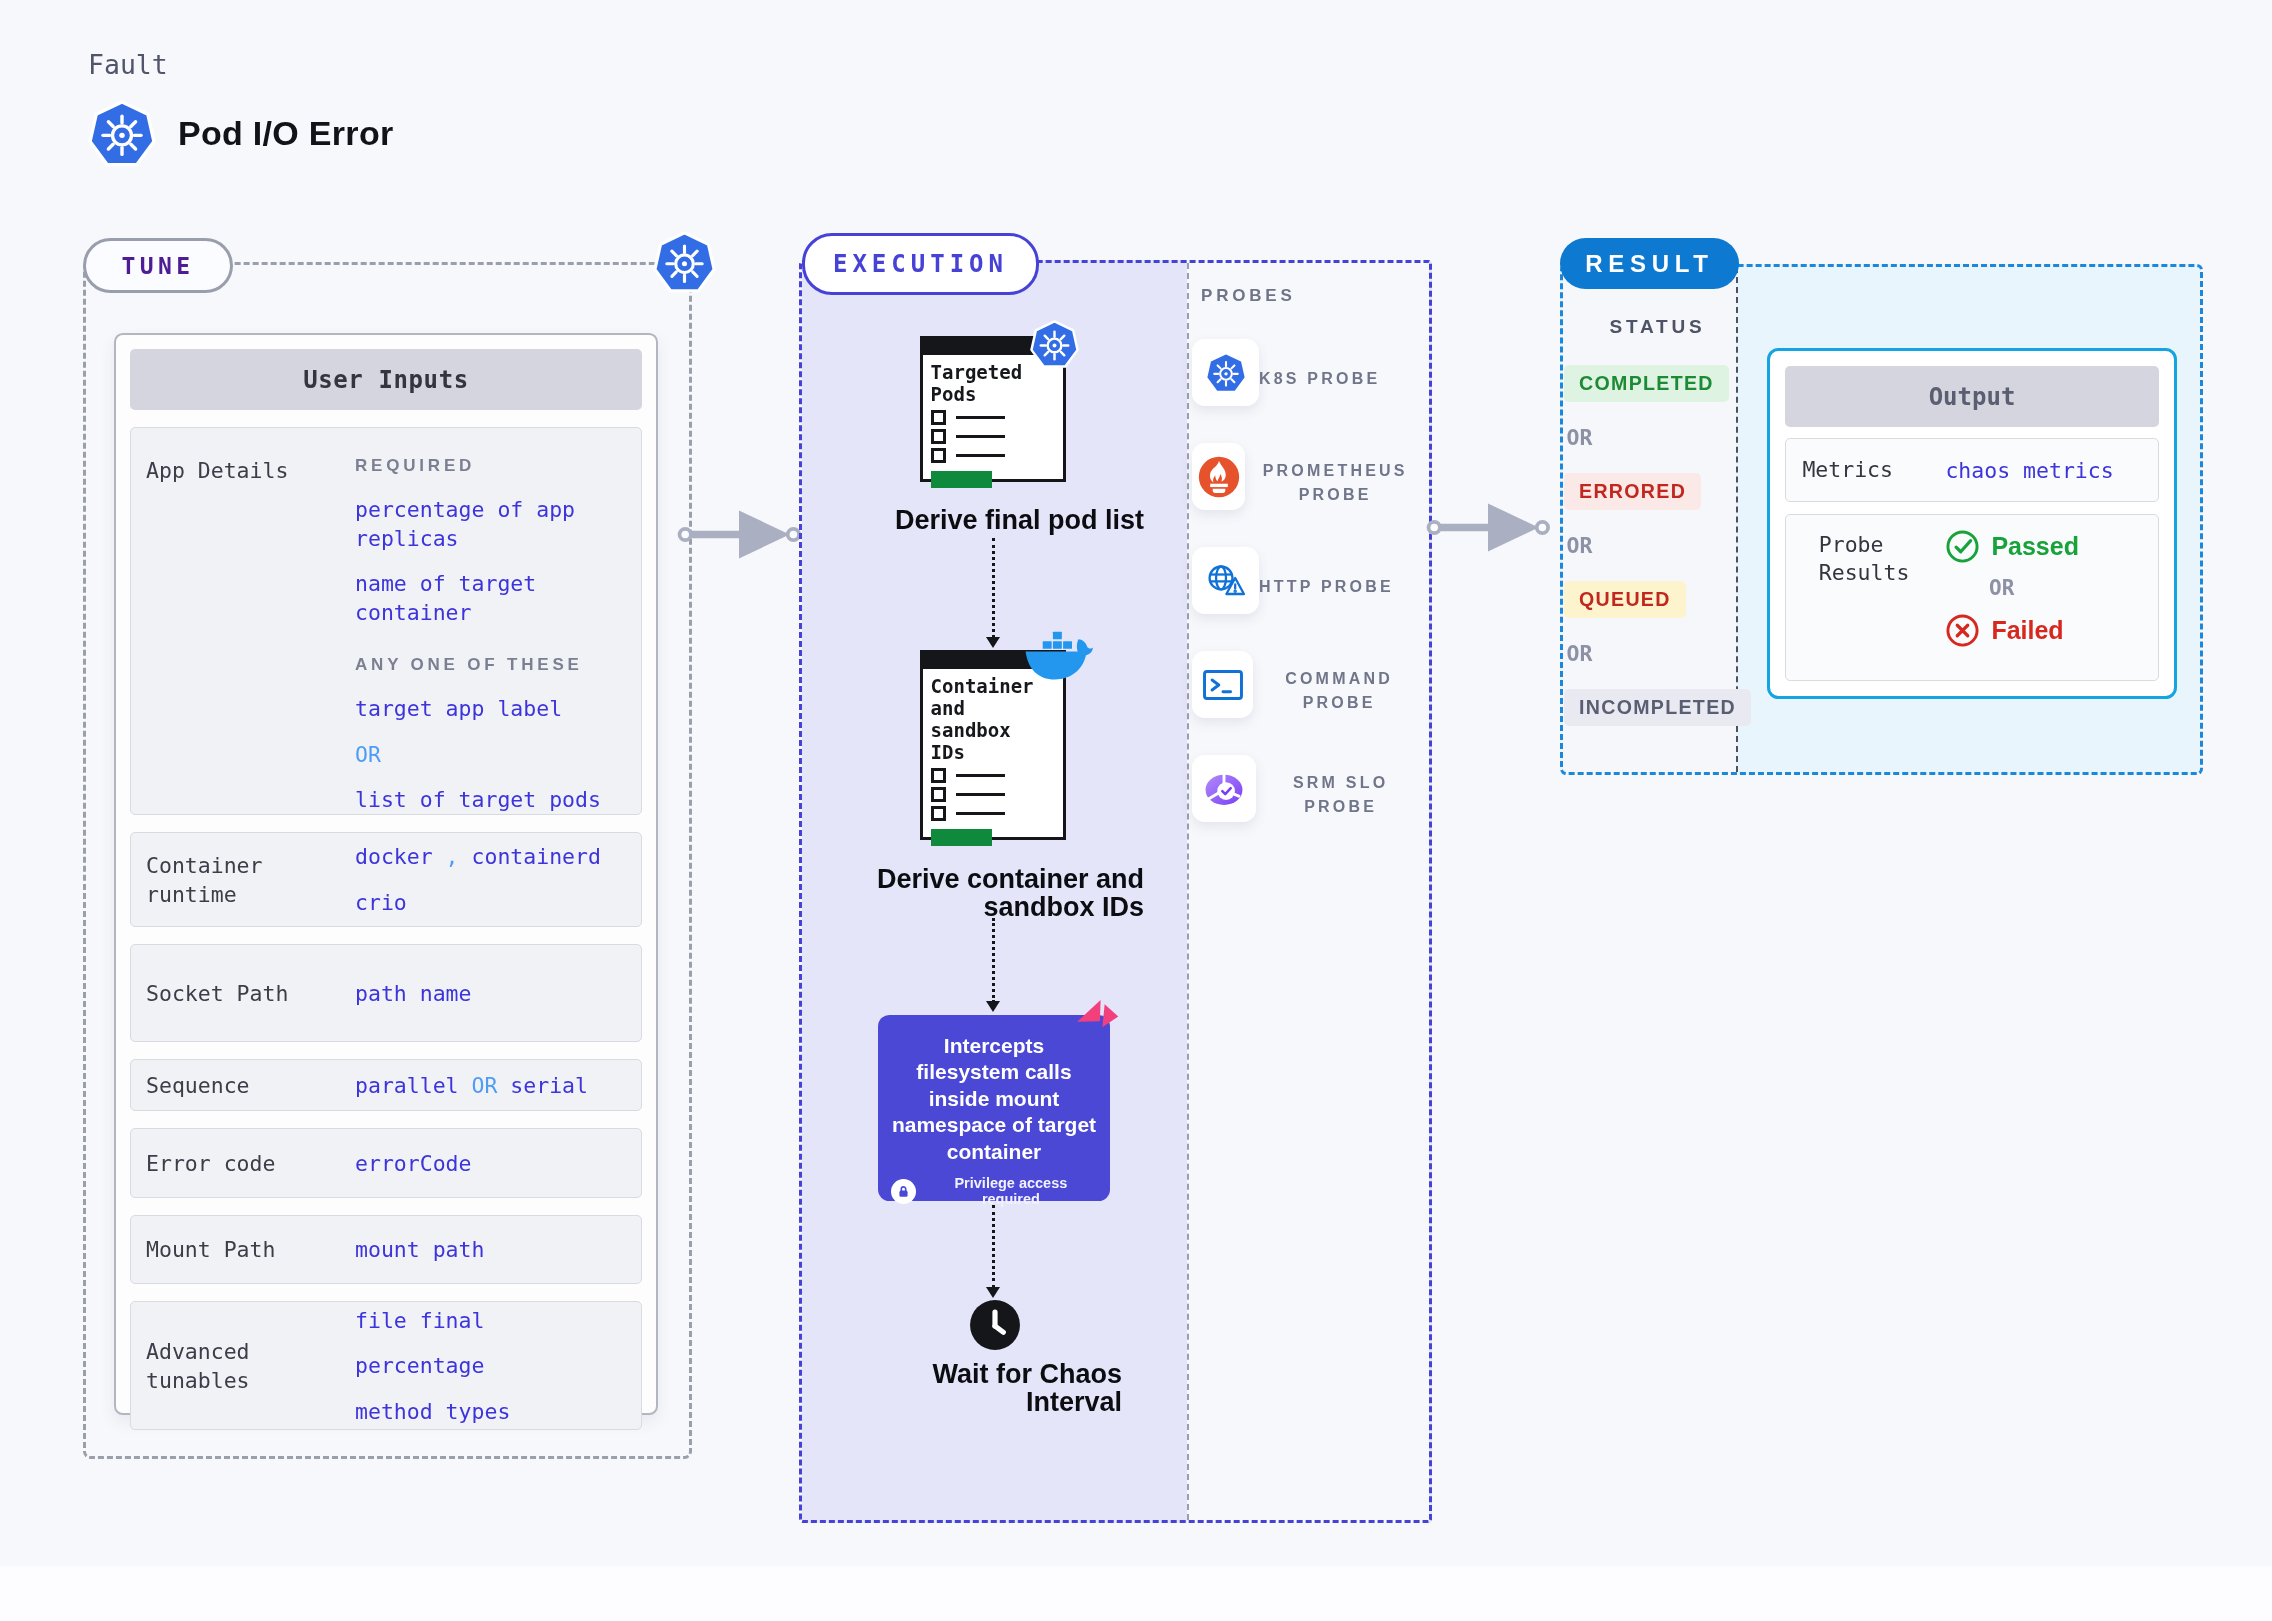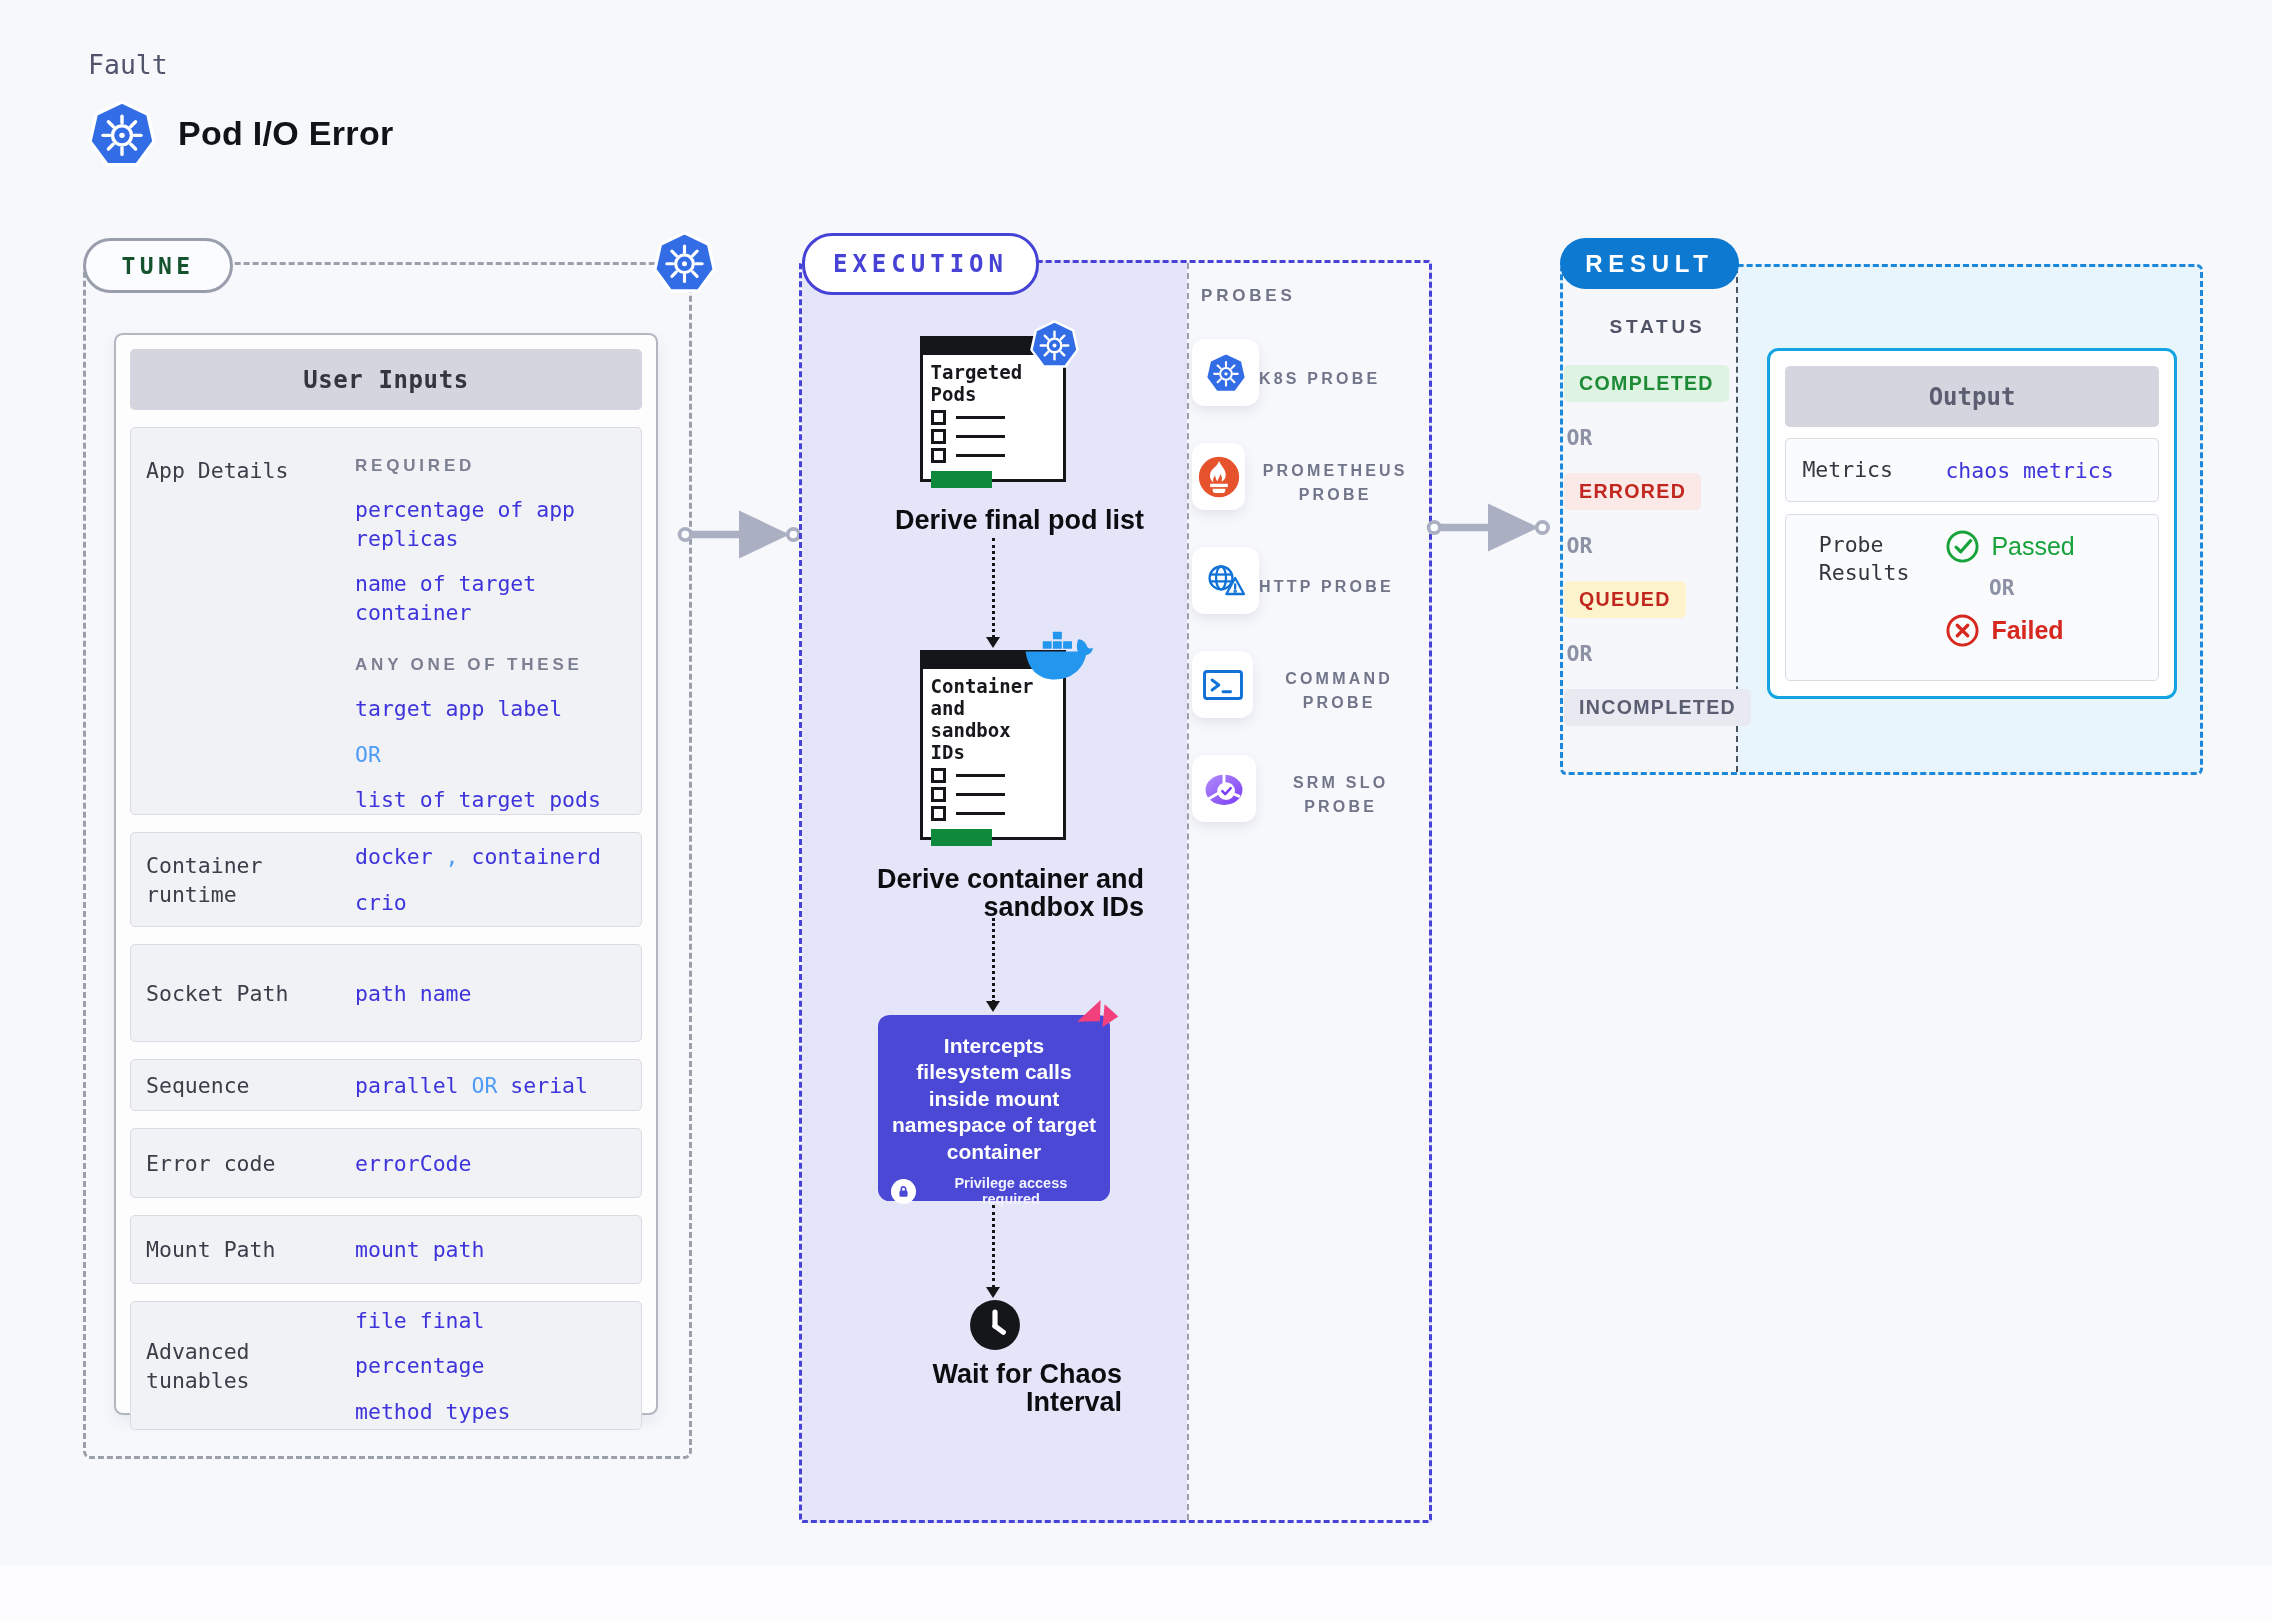--- a/index.html
+++ b/index.html
@@ -9,21 +9,21 @@
   .abs{position:absolute;}
 
   
   .eyebrow{left:88px;top:49px;font-family:"DejaVu Sans Mono",monospace;font-size:26.5px;color:#51556b;}
   .logo-title{left:88px;top:100px;width:68px;height:68px;}
   .page-title{left:178px;top:114px;font-size:34px;font-weight:bold;color:#121318;letter-spacing:0.3px;}
 
   
   .pill{display:flex;align-items:center;justify-content:center;border-radius:30px;}
   .pill-tune{left:83px;top:238px;width:144px;height:49px;background:#fbfcff;border:3.2px solid #989eab;
-    font-family:"DejaVu Sans Mono",monospace;font-weight:bold;font-size:23px;color:#14532d;letter-spacing:4.4px;z-index:5;}
+    font-family:"DejaVu Sans Mono",monospace;font-weight:bold;font-size:23px;color:#4c1d95;letter-spacing:4.4px;z-index:5;}
   .pill-exec{left:802px;top:233px;width:231px;height:56px;background:#ffffff;border:3.8px solid #4642d6;
     font-family:"DejaVu Sans Mono",monospace;font-weight:bold;font-size:24px;color:#4642d6;letter-spacing:5px;z-index:5;}
   .pill-result{left:1560px;top:238px;width:179px;height:51px;background:#0d79d1;
     font-weight:bold;font-size:24px;color:#ffffff;letter-spacing:5.7px;z-index:5;}
 
   
   .tune-box{left:83px;top:262px;width:603px;height:1191px;border:3.2px dashed #9aa0ab;border-radius:7.6px;}
   .tune-k8s{left:653px;top:231px;width:63px;height:63px;z-index:6;}
   .ui-card{left:114px;top:333px;width:544px;height:1082px;background:#fdfdfe;border:2.5px solid #b2b6c0;border-radius:8.8px;
     box-shadow:0 6.3px 15px rgba(60,70,110,.08);box-sizing:border-box;padding:14px;}
@@ -96,21 +96,21 @@
     font-family:"DejaVu Sans Mono",monospace;font-size:24px;font-weight:bold;color:#5a5e70;}
   .orow{border:1.9px solid #d9dbe2;border-radius:5px;background:#fafbfd;margin-top:11.4px;box-sizing:border-box;}
   .orow-metrics{height:64px;display:flex;align-items:center;}
   .olabel{font-family:"DejaVu Sans Mono",monospace;font-size:21.5px;color:#33363f;padding-left:16.4px;width:143px;flex:none;line-height:28px;}
   .ovalue{font-family:"DejaVu Sans Mono",monospace;font-size:21.5px;color:#3d34db;}
   .orow-pr{height:167px;position:relative;}
   .pr-label{position:absolute;left:16.4px;top:16.4px;width:114px;}
   .pr-vals{position:absolute;left:159px;top:14px;}
   .pr-line{display:flex;align-items:center;gap:11.4px;}
   .pr-line svg{width:35px;height:35px;flex:none;}
-  .passed-text{font-size:25px;font-weight:normal;color:#17a23a;}
+  .passed-text{font-size:25px;font-weight:bold;color:#17a23a;}
   .failed-text{font-size:25px;font-weight:bold;color:#d7281f;}
   .pr-or{font-family:"DejaVu Sans Mono",monospace;font-size:21px;font-weight:bold;color:#8d91a5;margin:12.6px 0 12.6px 44px;}
 </style>
 </head>
 <body>
 
 <div class="stage">
 
   <div class="abs eyebrow">Fault</div>
   <div class="abs logo-title"><svg viewBox="0 0 100 100" width="100%" height="100%">

